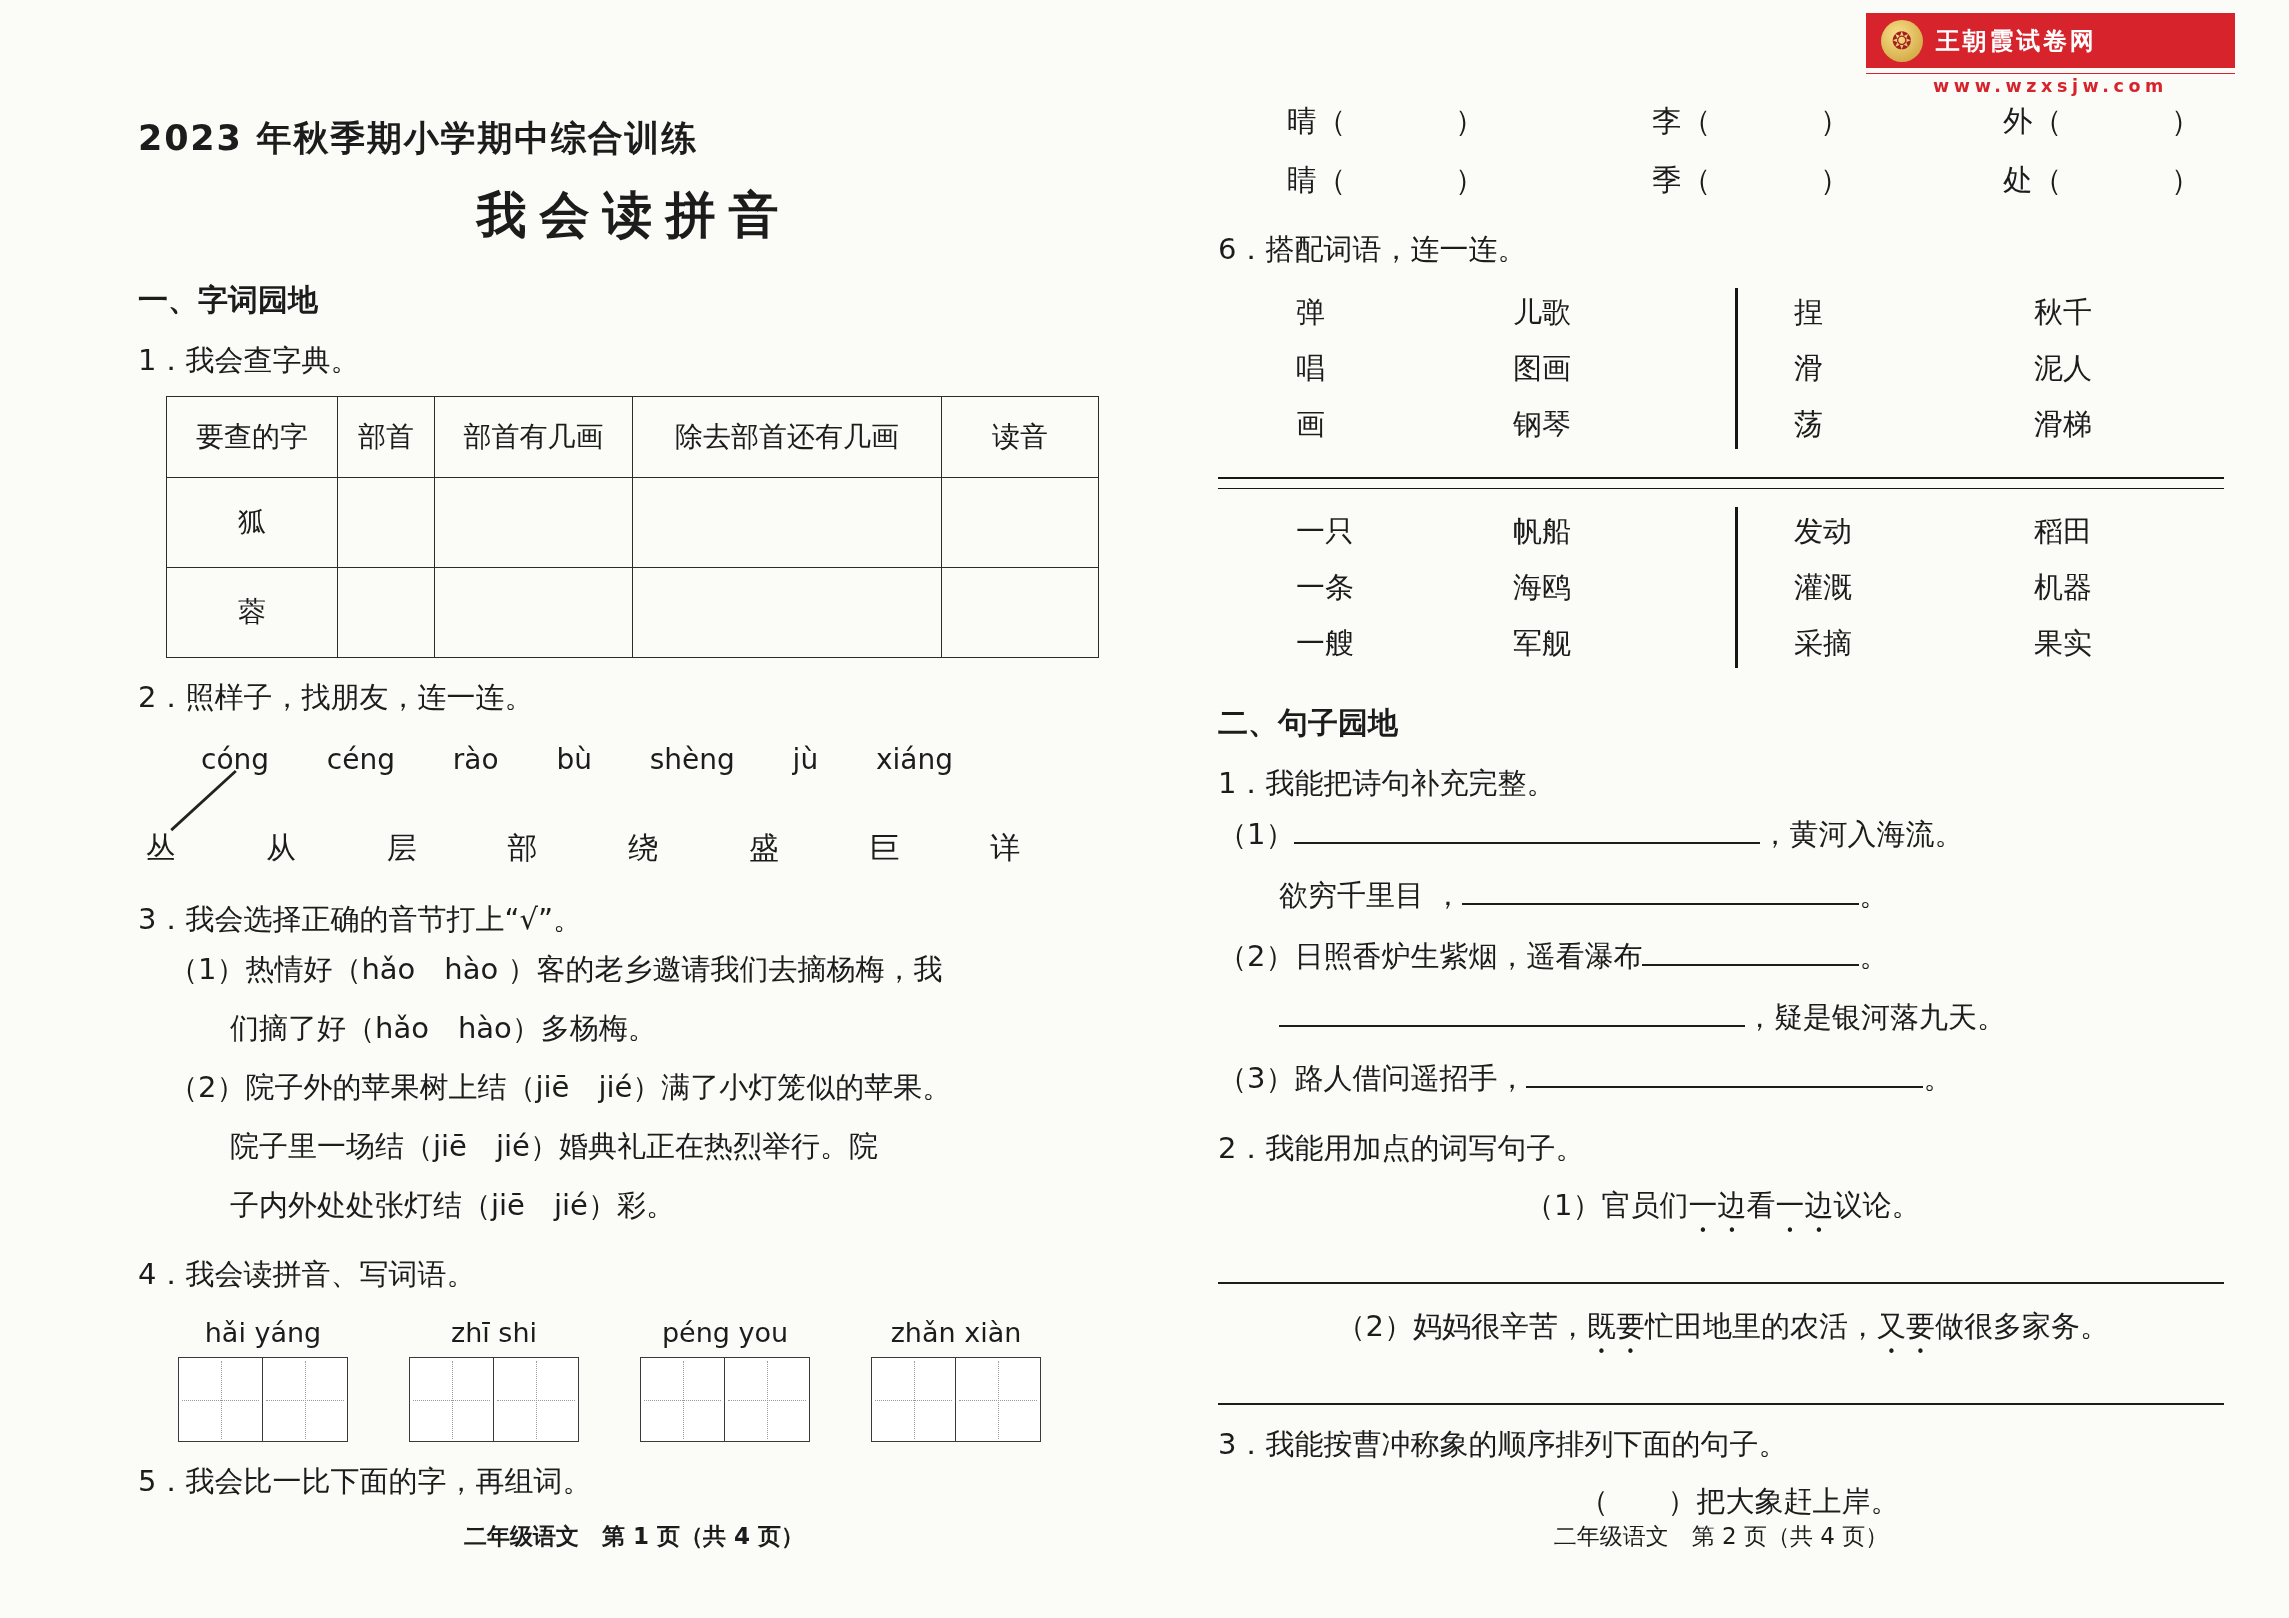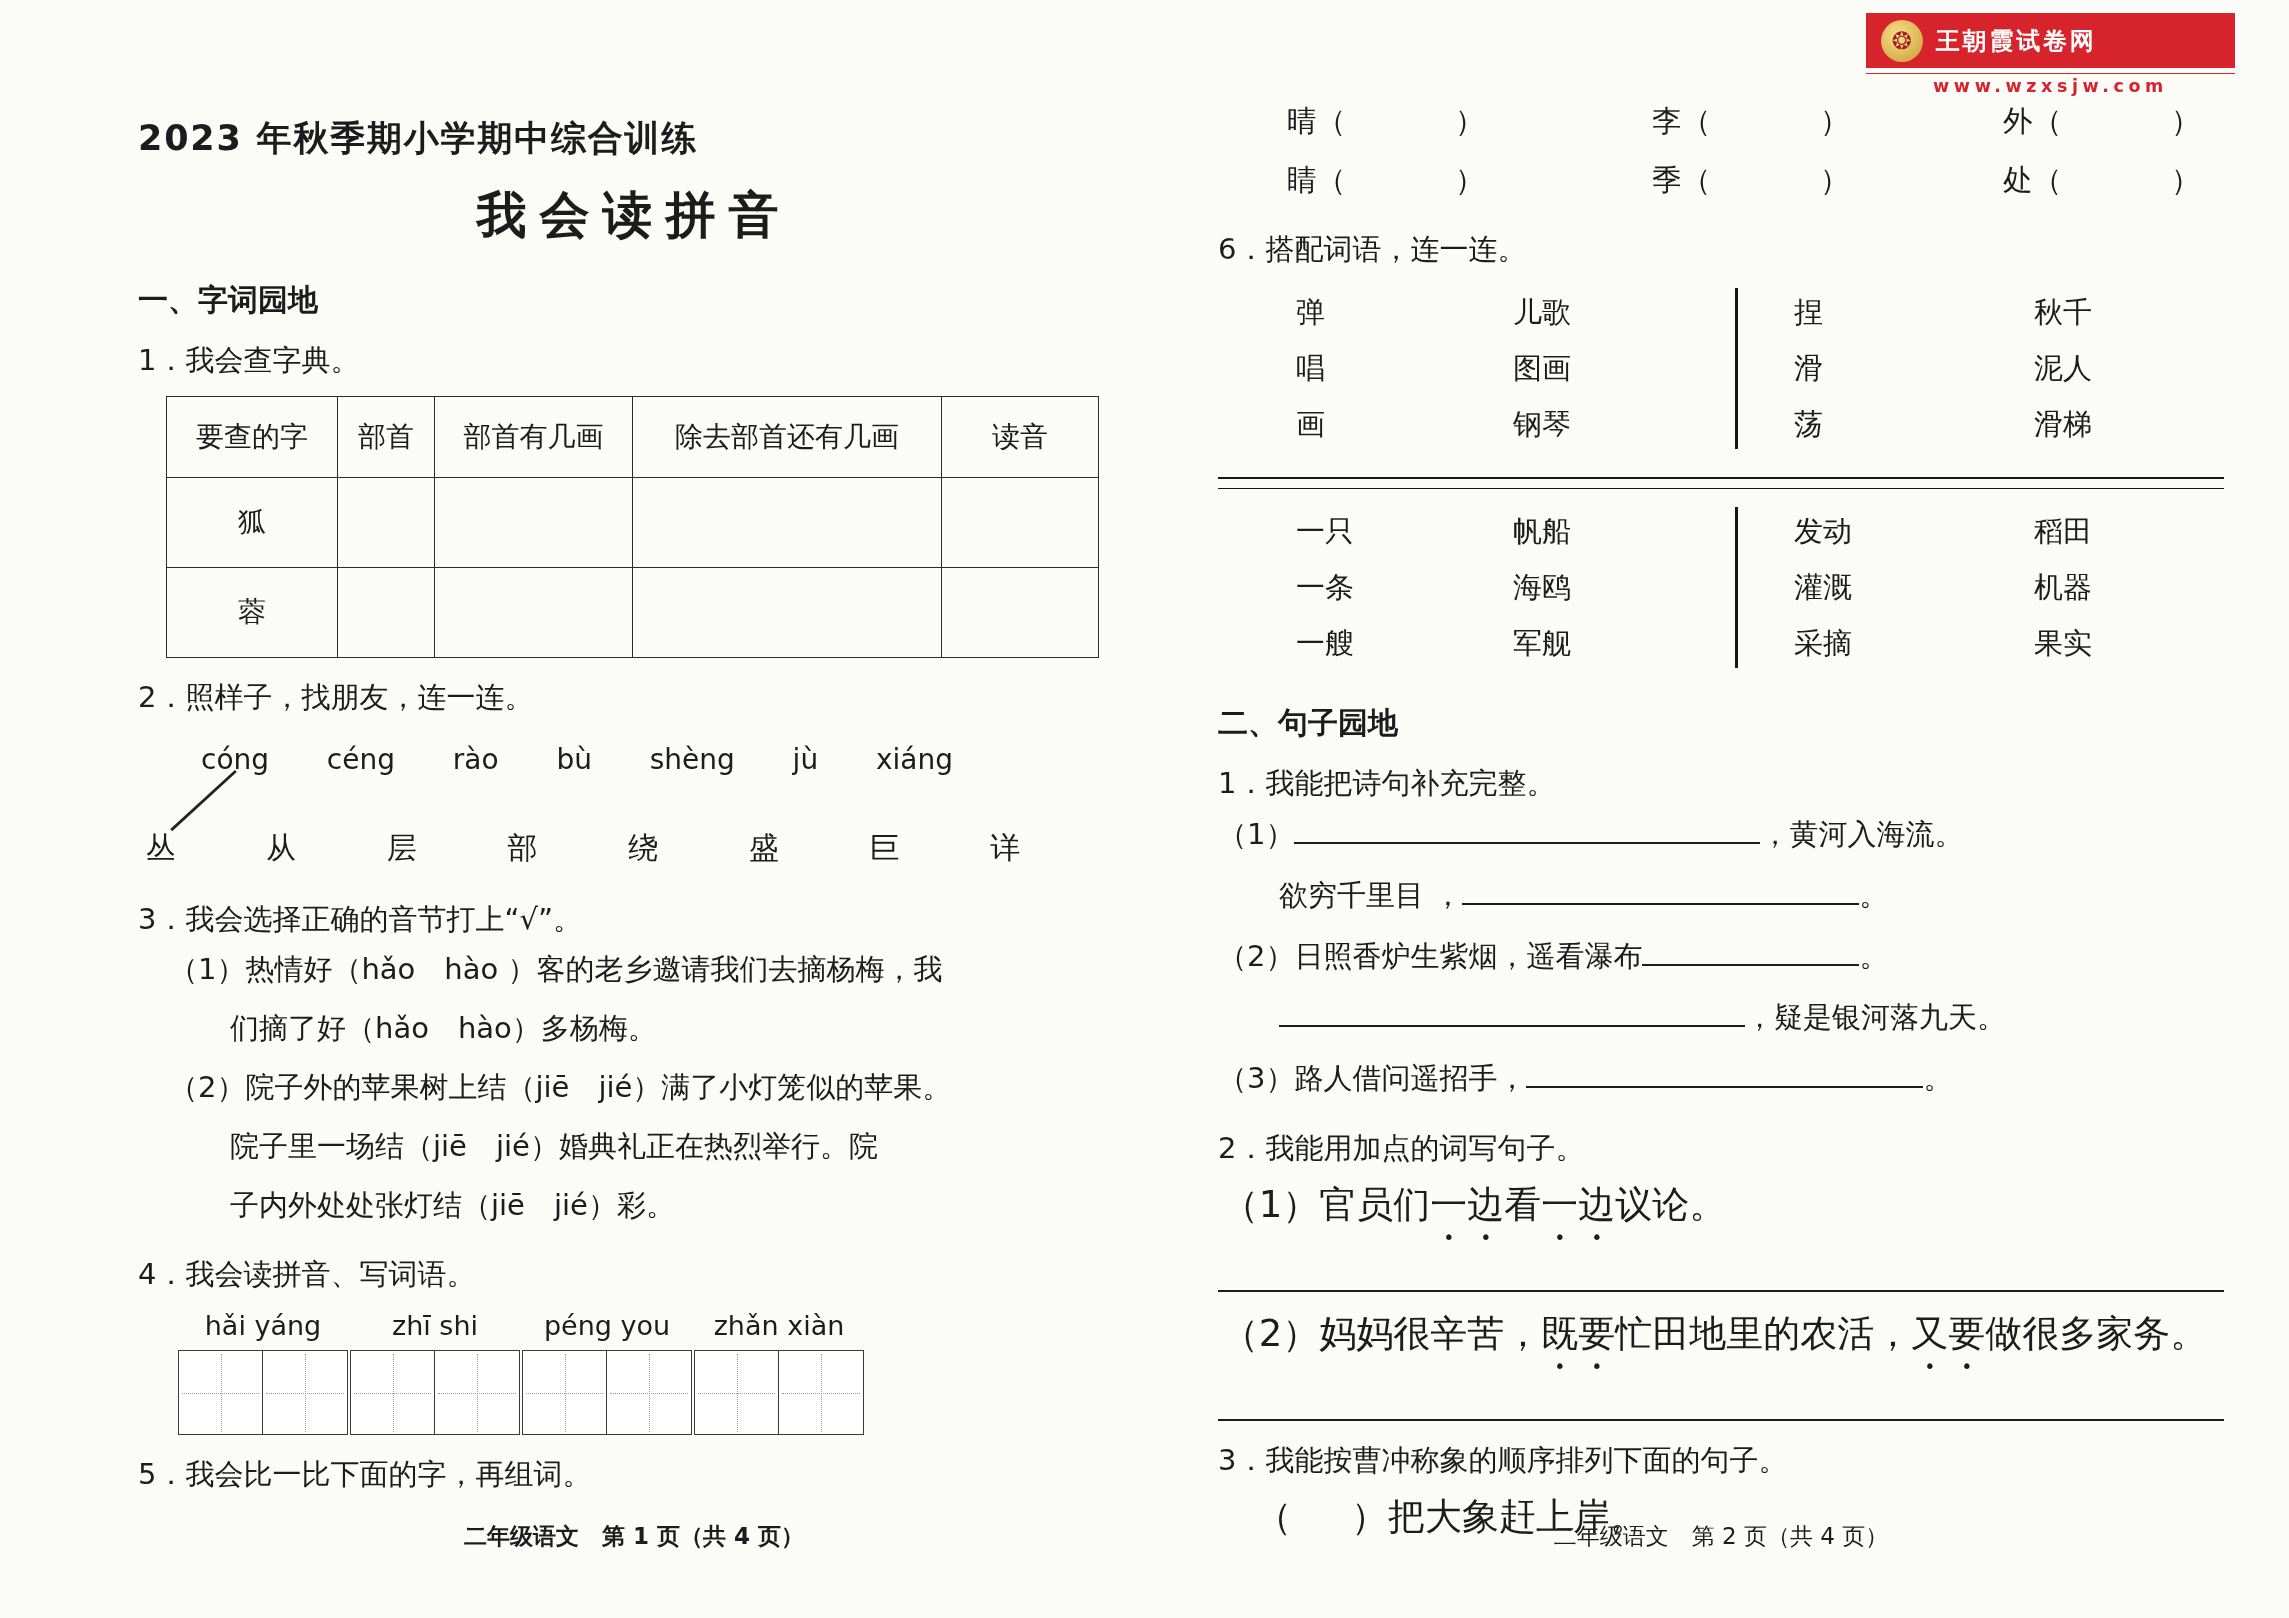--- a/index.html
+++ b/index.html
@@ -57,21 +57,21 @@
   .zi-row {
     display:flex; justify-content:space-between; margin-left:7.4px; width:875px;
     font-size:30px; margin-top:52px;
   }
 
   .q3line { font-size:29px; line-height:59px; }
   .ind1 { padding-left:31px; }
   .ind2 { padding-left:92px; }
 
   
-  .words-row { display:flex; margin:15px 0 0 39px; }
+  .words-row { display:flex; gap:59px; margin:22px 0 0 39px; }
   .word-block { width:172px; text-align:center; }
   .pin { font-size:27px; margin-bottom:9.2px; white-space:nowrap; }
   .tzg { display:flex; justify-content:center; }
   .tzg .cell { width:85px; height:85px; border:1.8px solid #3a3a3a; position:relative; background:#fff; }
   .tzg .cell + .cell { border-left:none; }
   .tzg .cell::before { content:""; position:absolute; left:50%; top:2.8px; bottom:2.8px; border-left:1.8px dotted #9a9a9a; }
   .tzg .cell::after  { content:""; position:absolute; top:50%; left:2.8px; right:2.8px; border-top:1.8px dotted #9a9a9a; }
 
   .footer { position:absolute; top:1521px; text-align:center; font-size:23px; }
   #footer-left  { left:138px;  width:992px;font-weight:bold; }
@@ -90,21 +90,21 @@
     display:grid; grid-template-columns:217px 281px 240px auto; padding-left:78px;
     height:56px; align-items:center; font-size:29px;
   }
   .vrule { position:absolute; top:3.7px; bottom:3.7px; left:517px; width:2.8px; background:#161616; }
   .double-rule { margin:24px 0 9.2px 0; height:12px; border-top:2.8px solid #161616; border-bottom:1.8px solid #161616; }
 
   .poem { font-size:29px; line-height:61px; white-space:nowrap; }
   .poem.ind { padding-left:61px; }
   .blank { display:inline-block; height:7.4px; border-bottom:2.8px solid #1c1c1c; }
 
-  .sent { font-size:37px; line-height:54px; margin-top:9.2px; padding-left:3.7px; }
+  .sent { font-size:29px; line-height:54px; margin-top:9.2px; padding-left:3.7px;text-align:center; }
   .em-dot {
     -webkit-text-emphasis:filled dot #1c1c1c; text-emphasis:filled dot #1c1c1c;
     -webkit-text-emphasis-position:under left; text-emphasis-position:under left;
   }
   .answer-rule { border-bottom:2.8px solid #1c1c1c; height:44px; margin-bottom:14.8px; }
 </style>
 </head>
 <body>
 
 <div id="scan">

